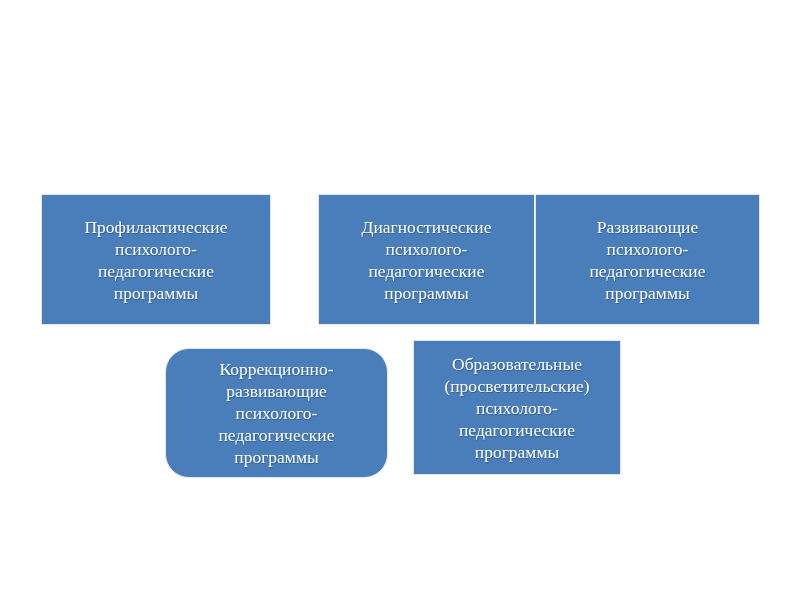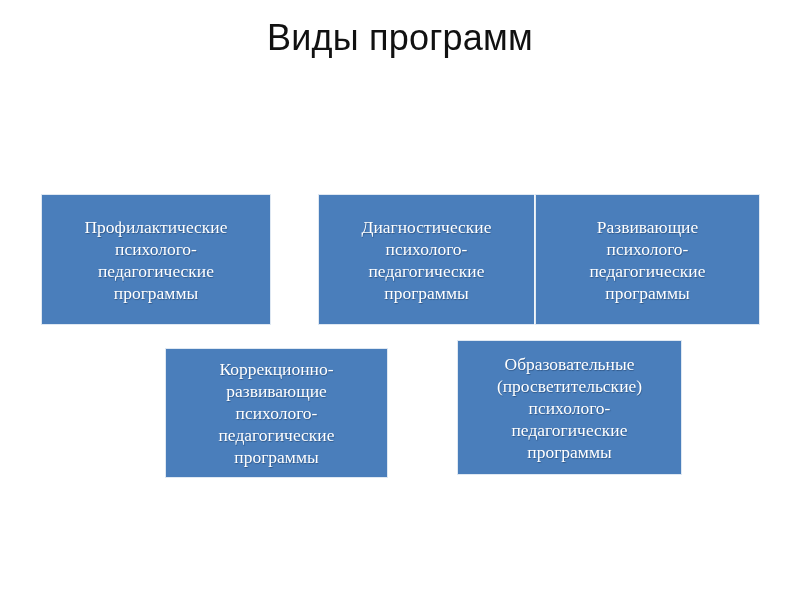--- a/index.html
+++ b/index.html
@@ -54,29 +54,28 @@
     text-align: center;
     width: 100%;
     white-space: pre-line;
     text-shadow: 0.6px 0.6px 0.8px rgba(20,45,80,0.45);
   }
   
   #box-preventive  { left: 41px;  top: 194px; width: 230px; height: 131px; }
   #box-diagnostic  { left: 290px; top: 194px; width: 217px; height: 131px; margin-left: 28px; }
   #box-developing  { left: 535px; top: 194px; width: 225px; height: 131px; }
   
-  #box-correctional { left: 165px; top: 348px; width: 223px; height: 130px; }
-  #box-educational  { left: 413px; top: 340px; width: 225px; height: 135px; margin-left: 44px; }
+  #box-correctional { left: 165px; top: 348px; width: 223px; height: 130px; border-radius: 24px; }
+  #box-educational  { left: 413px; top: 340px; width: 208px; height: 135px; }
 </style>
 </head>
 <body>
 
 <div class="slide">
 
-  <div class="slide-title">Виды программ</div>
 
   <div class="box" id="box-preventive">
     <div class="box-text">Профилактические
 психолого-
 педагогические
 программы</div>
   </div>
 
   <div class="box" id="box-diagnostic">
     <div class="box-text">Диагностические

